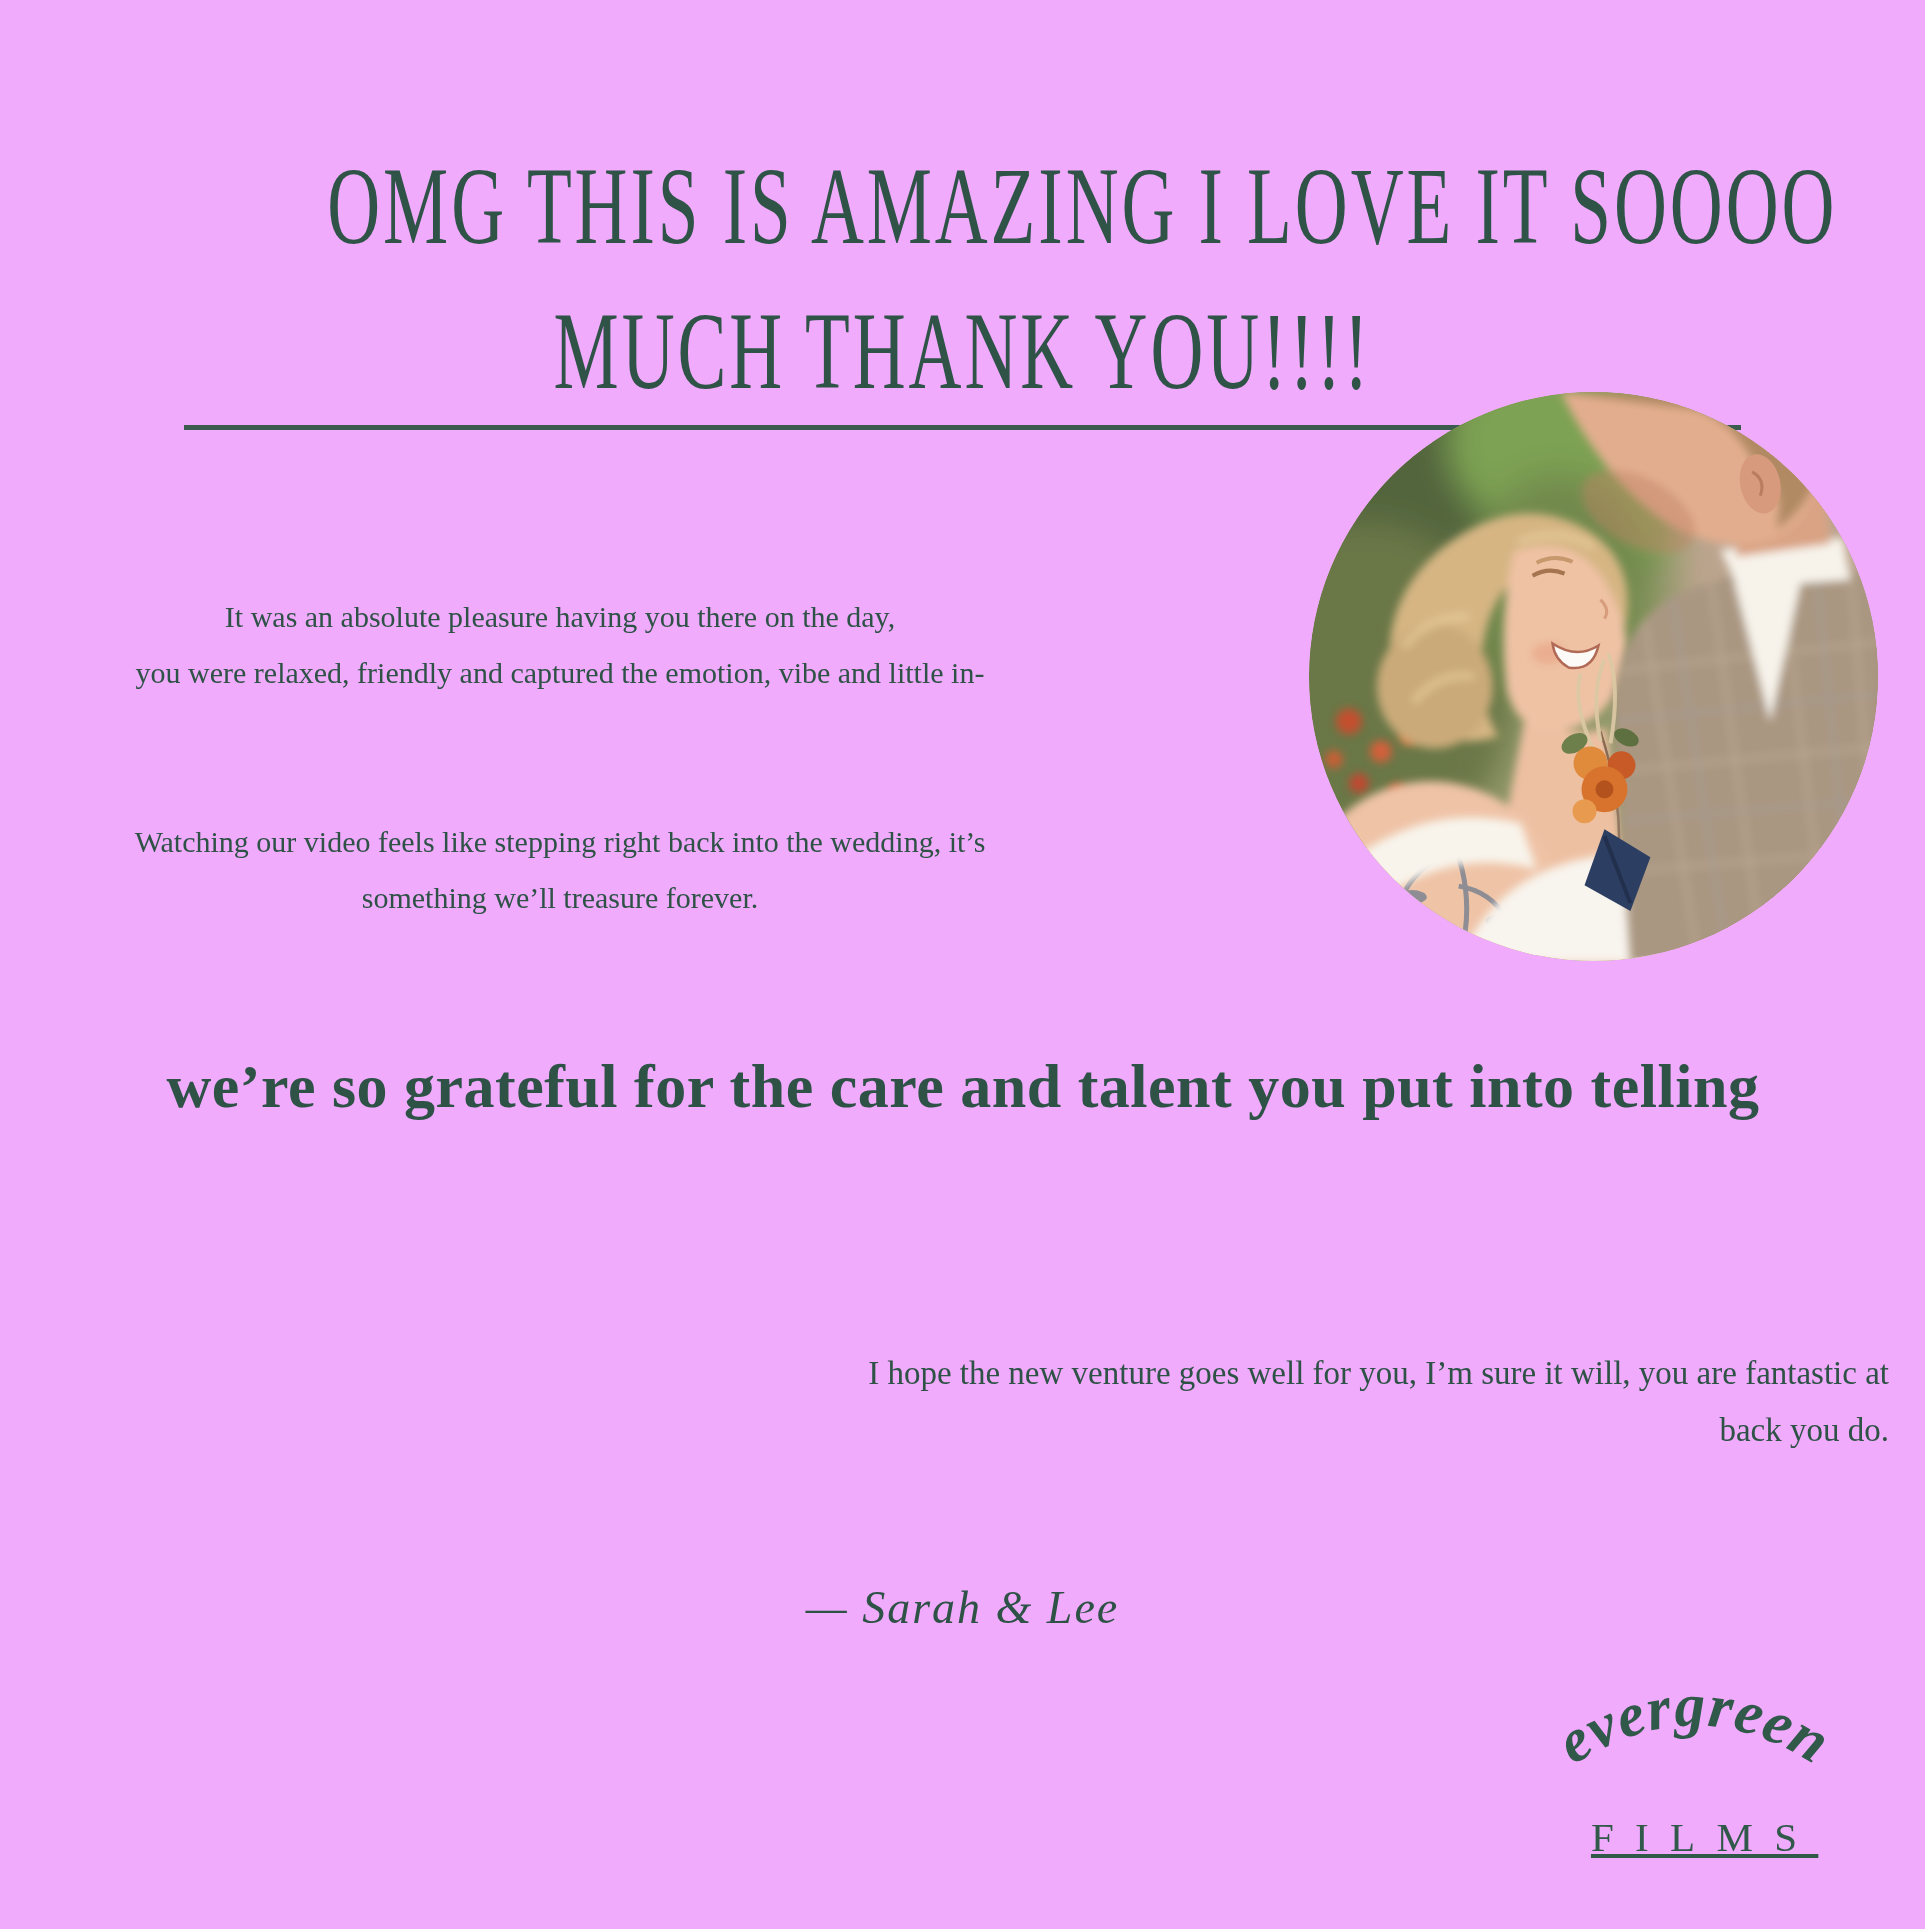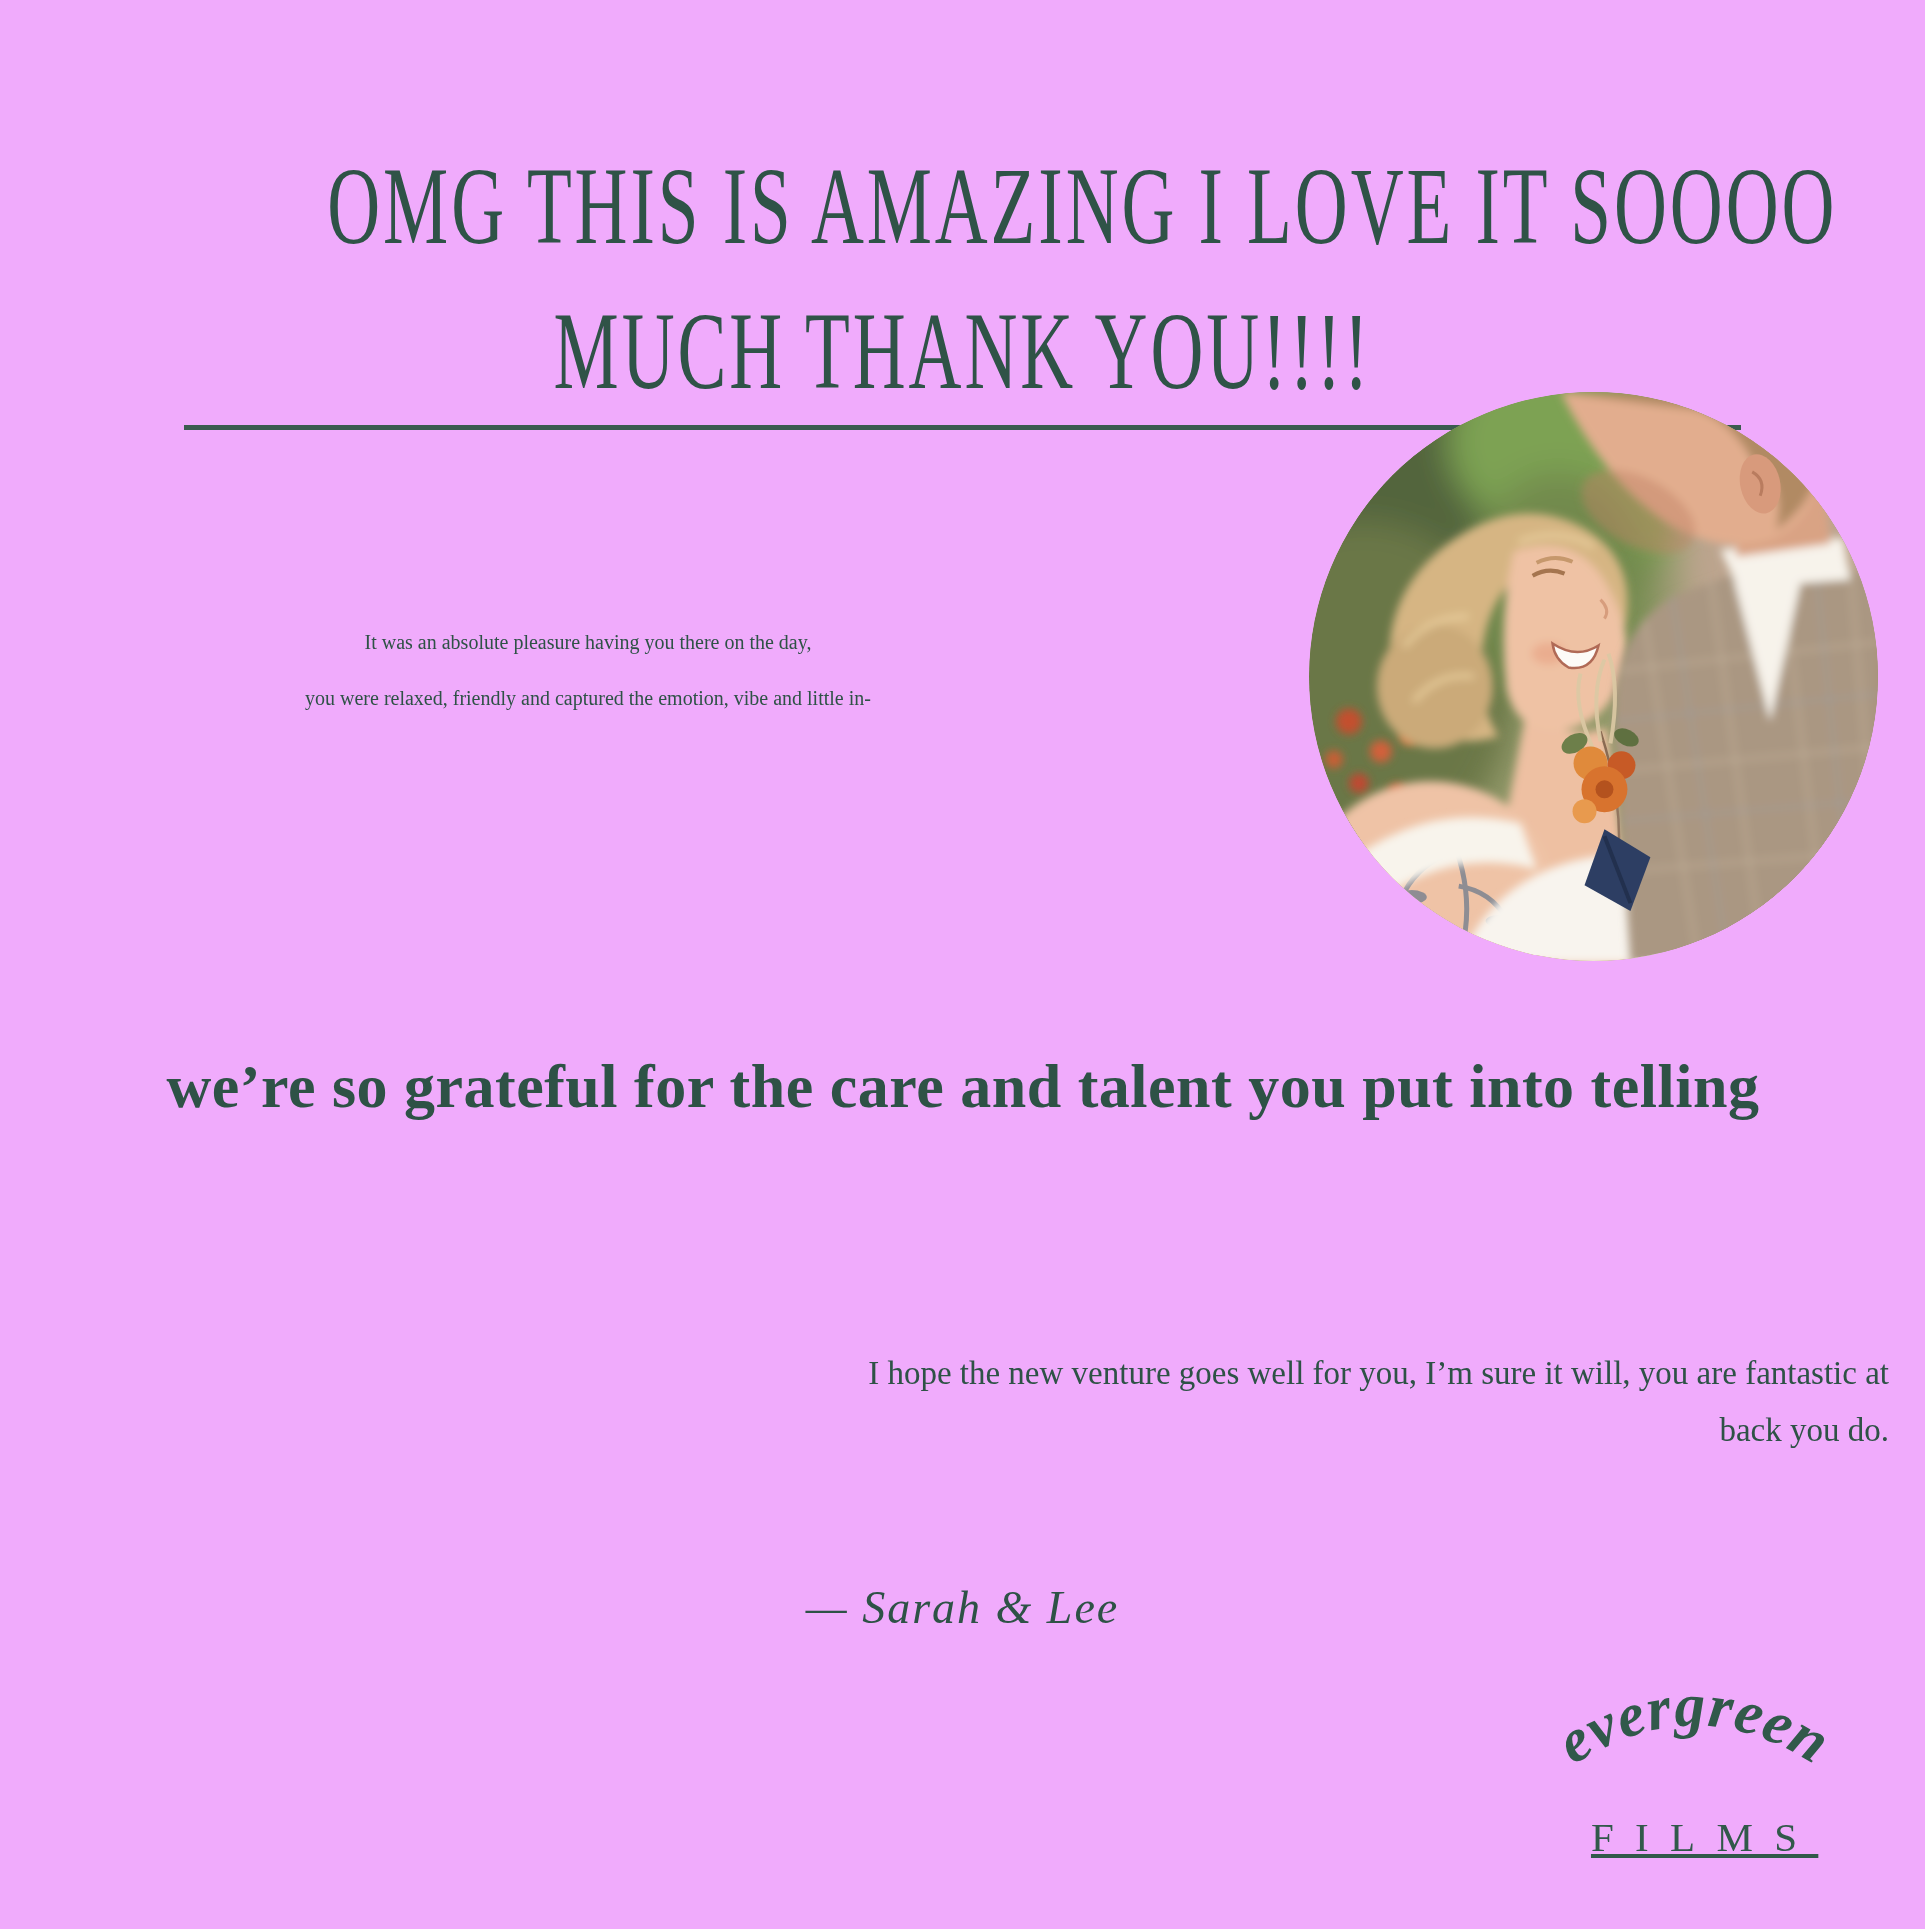--- a/index.html
+++ b/index.html
@@ -35,21 +35,21 @@
   
   .photo{
     position:absolute;left:1309px;top:392px;
     width:569px;height:569px;
     border-radius:50%;
     overflow:hidden;
   }
   .photo svg{display:block;width:100%;height:100%;}
   
   .para{position:absolute;text-align:center;color:#2e5246;}
-  .p1{left:0;top:614px;width:1120px;font-size:20px;line-height:56px;padding-left:28px;}
+  .p1{left:0;top:589px;width:1120px;font-size:30px;line-height:56px;}
   .p2{left:0;top:814px;width:1120px;font-size:30px;line-height:56px;}
   .quote{
     left:40px;top:1035px;width:1846px;
     font-size:62px;line-height:102px;font-weight:bold;
     letter-spacing:0.5px;
   }
   .p3{left:36px;top:1345px;width:1853px;font-size:33px;line-height:57px;text-align:right;}
   
   .signature{
     position:absolute;left:0;top:1578px;width:1925px;
@@ -84,20 +84,24 @@
     <div class="headline-line">MUCH THANK YOU!!!!</div>
   </div>
 
   <div class="divider"></div>
 
   <div class="para p1">
     <div>It was an absolute pleasure having you there on the day,</div>
     <div>you were relaxed, friendly and captured the emotion, vibe and little in-</div>
   </div>
 
+  <div class="para p2">
+    <div>Watching our video feels like stepping right back into the wedding, it’s</div>
+    <div>something we’ll treasure forever.</div>
+  </div>
 
   <div class="para quote">
     <div>we’re so grateful for the care and talent you put into telling</div>
   </div>
 
   <div class="para p3">
     <div>I hope the new venture goes well for you, I’m sure it will, you are fantastic at</div>
     <div>back you do.</div>
   </div>
 

